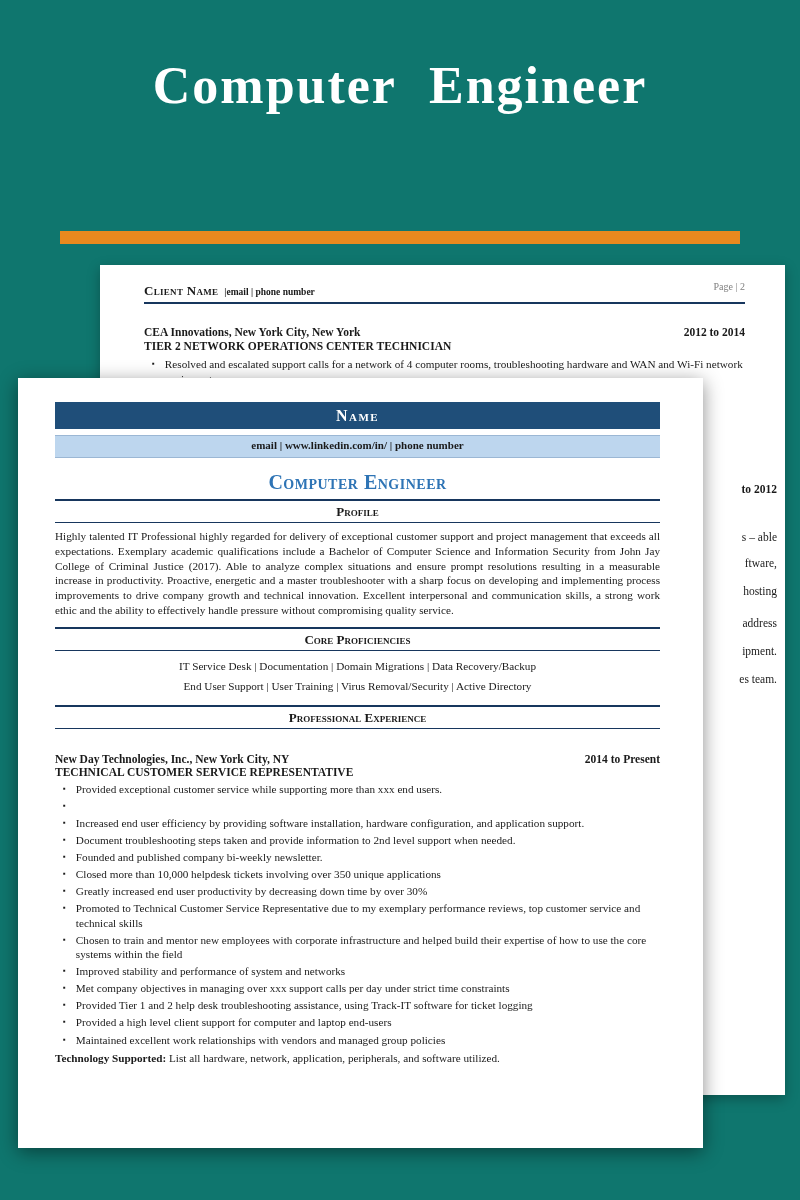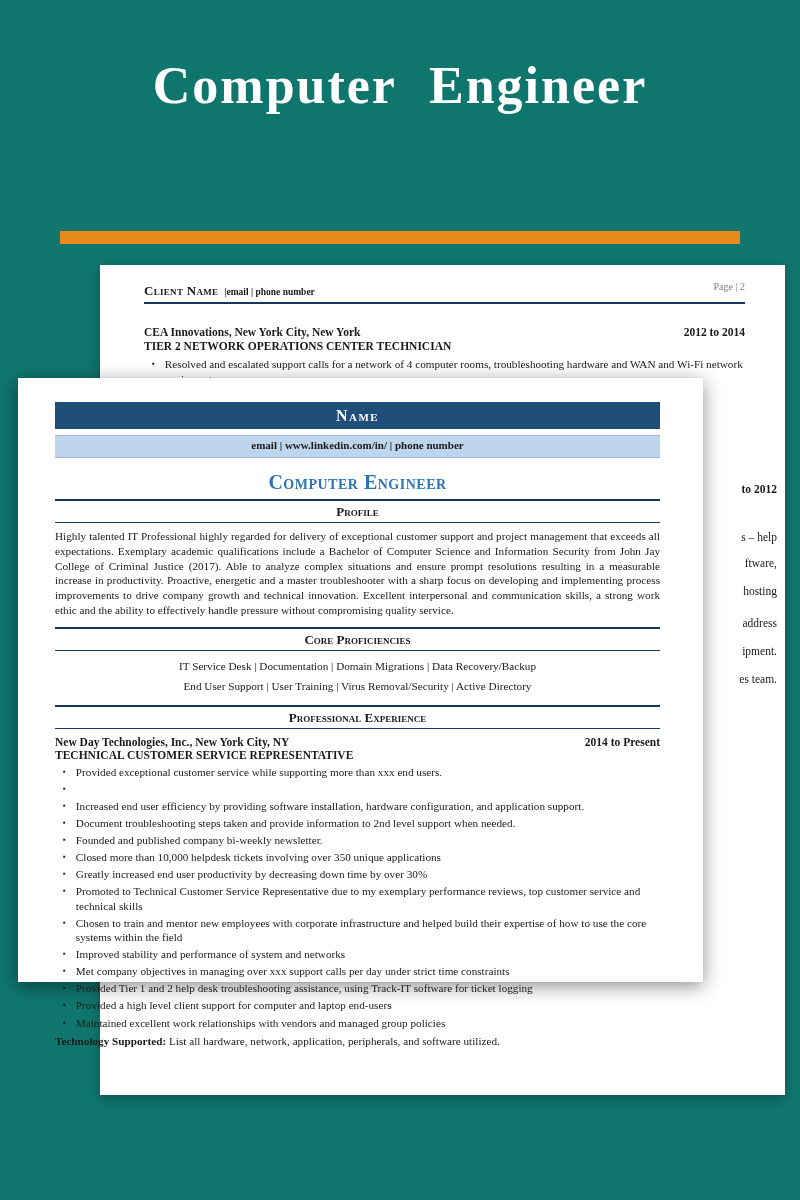--- a/index.html
+++ b/index.html
@@ -8,21 +8,21 @@
 
   
   .poster-title{position:absolute;top:48px;left:0;width:100%;text-align:center;color:#ffffff;
                 font-weight:bold;font-size:52px;line-height:76px;letter-spacing:2px;word-spacing:18px;}
   .accent-bar{position:absolute;left:60px;top:231px;width:680px;height:13px;background:#e8891e;}
 
   
   .sheet{position:absolute;background:#ffffff;box-sizing:border-box;color:#1a1a1a;}
   .back-sheet{left:100px;top:265px;width:685px;height:830px;padding:0 40px 0 44px;
               box-shadow:0 4px 12px rgba(0,0,0,.28);}
-  .front-sheet{left:18px;top:378px;width:685px;height:604px;padding:24px 43px 0 37px;
+  .front-sheet{left:18px;top:378px;width:685px;height:770px;padding:24px 43px 0 37px;
                box-shadow:0 4px 18px rgba(0,0,0,.45);}
 
   
   .bp-header{display:flex;justify-content:space-between;align-items:flex-start;padding-top:16px;}
   .bp-name{font-variant:small-caps;font-weight:bold;font-size:13px;letter-spacing:.3px;}
   .bp-contact{font-weight:bold;font-size:9.5px;margin-left:2px;}
   .bp-pagenum{color:#7f7f7f;font-size:10px;}
   .bp-rule{border:none;border-top:2px solid #17365d;margin:3px 0 0;}
   .bp-company-row{display:flex;justify-content:space-between;font-weight:bold;font-size:11.5px;margin-top:22px;}
   .bp-jobtitle{font-weight:bold;font-size:11.5px;margin-top:2px;}
@@ -43,21 +43,21 @@
   .contact-bar{margin-top:6px;height:21px;background:#bdd6ee;border-top:1px solid #9bb7d4;
                border-bottom:1px solid #9bb7d4;text-align:center;line-height:19px;font-weight:bold;
                font-size:11px;}
   .role-title{margin-top:13px;text-align:center;color:#2e74b5;font-variant:small-caps;
               font-weight:bold;font-size:20px;letter-spacing:.5px;}
   .rule{border:none;border-top:2px solid #17365d;margin:5px 0 0;}
   .rule.thin{border-top:1.5px solid #17365d;margin-top:2px;}
   .sec-heading{text-align:center;font-variant:small-caps;font-weight:bold;font-size:13px;margin-top:3px;}
   .profile-body{font-size:11.2px;line-height:1.32;text-align:justify;margin:6px 0 9px;}
   .core-lines{text-align:center;font-size:11.2px;line-height:1.85;margin:5px 0 8px;}
-  .exp-company-row{display:flex;justify-content:space-between;font-weight:bold;font-size:11.5px;margin-top:7px;gap:42px;}
+  .exp-company-row{display:flex;justify-content:space-between;font-weight:bold;font-size:11.5px;margin-top:24px;gap:42px;}
   .exp-jobtitle{font-weight:bold;font-size:11.5px;margin-top:1px;}
   .bullets{margin-top:4px;}
   .bullet{display:flex;gap:10px;font-size:11.2px;line-height:1.3;margin:2.5px 0;padding-left:8px;}
   .sq{font-size:8px;line-height:14px;flex:0 0 auto;}
   .tech-line{font-size:11.2px;margin:5px 0 0;}
   .tech-label{font-weight:bold;}
 </style>
 </head>
 <body>
 
@@ -83,21 +83,21 @@
       <span>2012 to 2014</span>
     </div>
     <div class="bp-jobtitle">TIER 2 NETWORK OPERATIONS CENTER TECHNICIAN</div>
     <div class="bp-bullet">
       <span class="sq">▪</span>
       <span>Resolved and escalated support calls for a network of 4 computer rooms, troubleshooting hardware and WAN and Wi-Fi network equipment</span>
     </div>
     <div class="bp-fragments">
 
     <div class="bp-frag">to 2012</div>
-        <div class="bp-frag">s – help</div>
+        <div class="bp-frag">s – able</div>
         <div class="bp-frag">ftware,</div>
         <div class="bp-frag">hosting</div>
         <div class="bp-frag">address</div>
         <div class="bp-frag">ipment.</div>
         <div class="bp-frag">es team.</div>
       </div>
   </section>
 
   <section class="sheet front-sheet">
     <div class="name-bar">Name</div>

